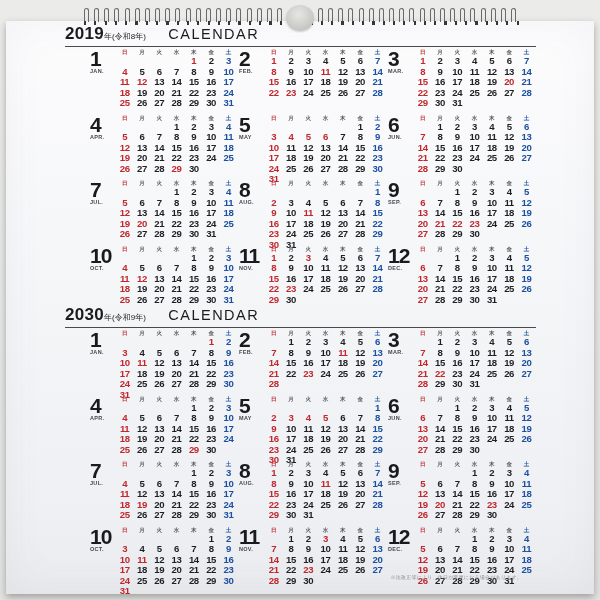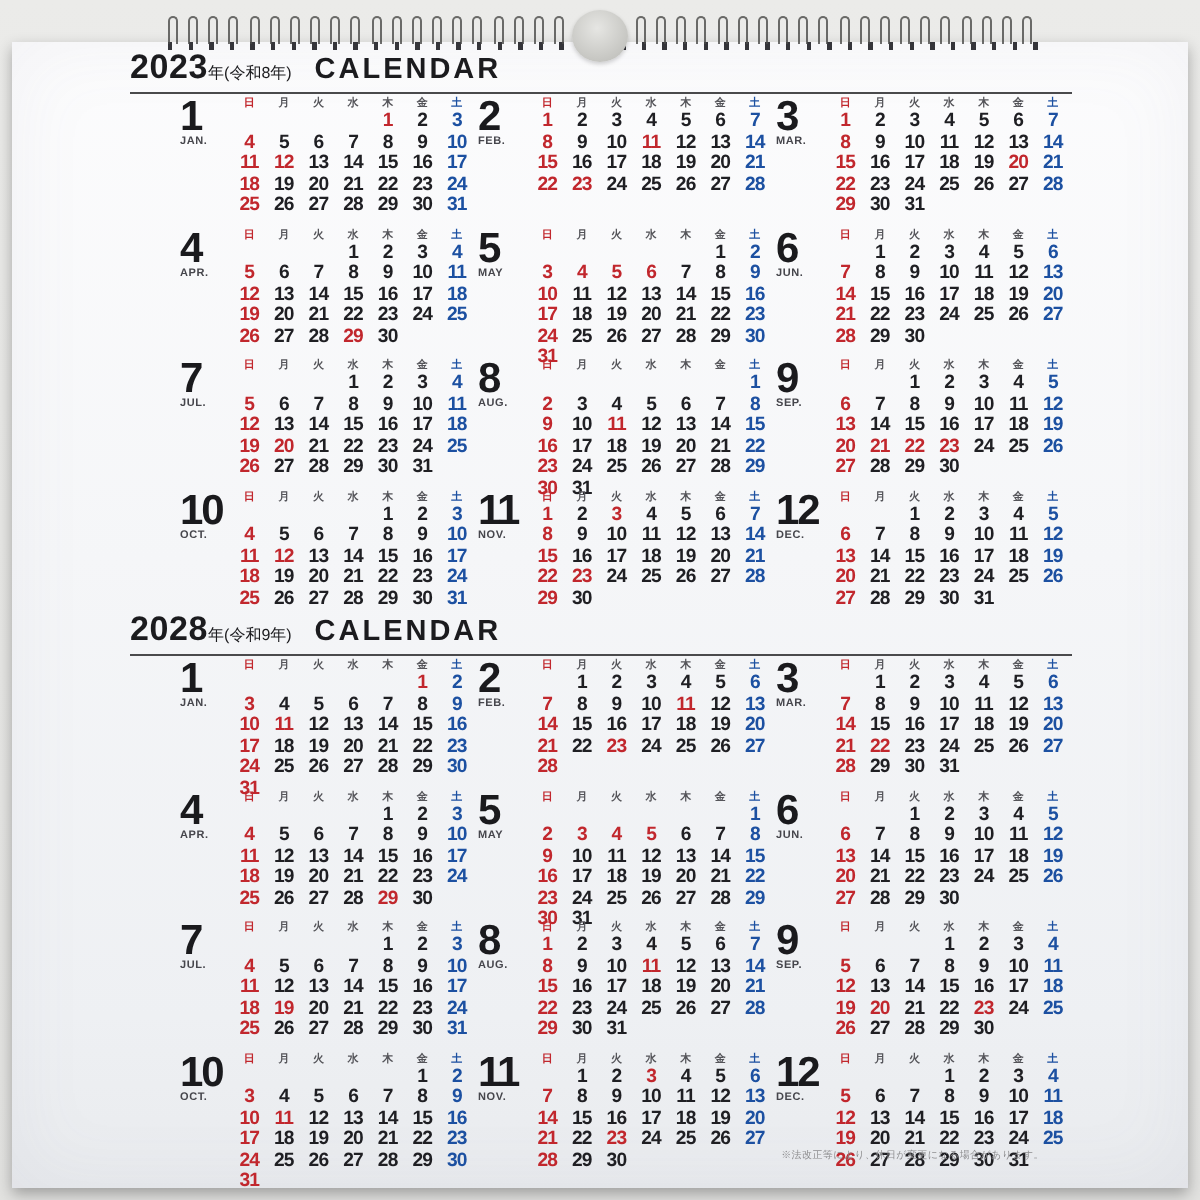--- a/index.html
+++ b/index.html
@@ -24,21 +24,21 @@
     background:radial-gradient(circle at 45% 35%, #e6e6e3, #c6c6c2 70%, #b8b8b4);
     box-shadow:0 1px 2px rgba(0,0,0,.18); }
 
   .year { position:absolute; left:0; width:588px; }
   #year-0 { top:3px; }
   #year-1 { top:284px; }
   .year-header { position:absolute; left:59px; top:0; height:21px; white-space:nowrap;
     color:#1b1b1e; }
   .yr  { font-size:17px; font-weight:bold; letter-spacing:.3px; }
   .era { font-size:8px;  font-weight:normal; }
-  .cal { font-size:14.5px; font-weight:bold; letter-spacing:1.5px; margin-left:7px; }
+  .cal { font-size:14.5px; font-weight:normal; letter-spacing:1.5px; margin-left:18px; }
   .rule { position:absolute; left:59px; top:22px; width:471px; height:1px; background:#4a4a4c; }
   .months-grid { position:absolute; left:84px; top:24px; width:447px;
     display:grid; grid-template-columns:repeat(3,1fr); grid-auto-rows:65.5px; }
 
   .month { display:flex; overflow:visible; }
   .mside { width:26px; padding-top:1px; }
   .mnum  { font-size:21px; font-weight:bold; line-height:19px; letter-spacing:-1px; color:#1a1a1d; }
   .mabbr { font-size:5.5px; font-weight:bold; color:#46464c; letter-spacing:.3px; margin-top:0; }
   .mtable { display:grid; grid-template-columns:repeat(7,17.3px); align-content:start; }
   .dw { height:8px; line-height:8px; font-size:5.5px; text-align:center; color:#55555a;
@@ -52,21 +52,21 @@
     letter-spacing:.2px; }
 </style>
 </head>
 <body>
 
 <div class="sheet">
   <div class="holes"></div>
 
   <section class="year" id="year-0">
     <div class="year-header">
-      <span class="yr">2023</span><span class="era">年(令和8年)</span>
+      <span class="yr">2019</span><span class="era">年(令和8年)</span>
       <span class="cal">CALENDAR</span>
     </div>
     <div class="rule"></div>
     <div class="months-grid">
         <div class="month">
           <div class="mside">
             <div class="mnum">1</div>
             <div class="mabbr">JAN.</div>
           </div>
           <div class="mtable">
@@ -637,21 +637,21 @@
             <span class="dc">29</span>
             <span class="dc">30</span>
             <span class="dc">31</span>
           </div>
         </div>
       </div>
   </section>
 
   <section class="year" id="year-1">
     <div class="year-header">
-      <span class="yr">2028</span><span class="era">年(令和9年)</span>
+      <span class="yr">2030</span><span class="era">年(令和9年)</span>
       <span class="cal">CALENDAR</span>
     </div>
     <div class="rule"></div>
     <div class="months-grid">
         <div class="month">
           <div class="mside">
             <div class="mnum">1</div>
             <div class="mabbr">JAN.</div>
           </div>
           <div class="mtable">

